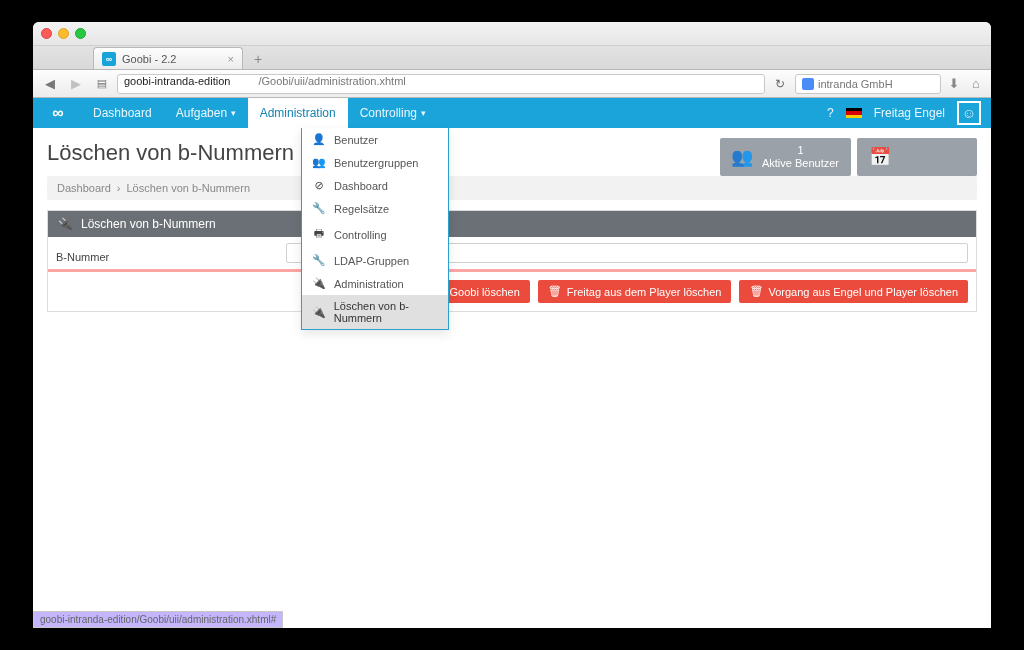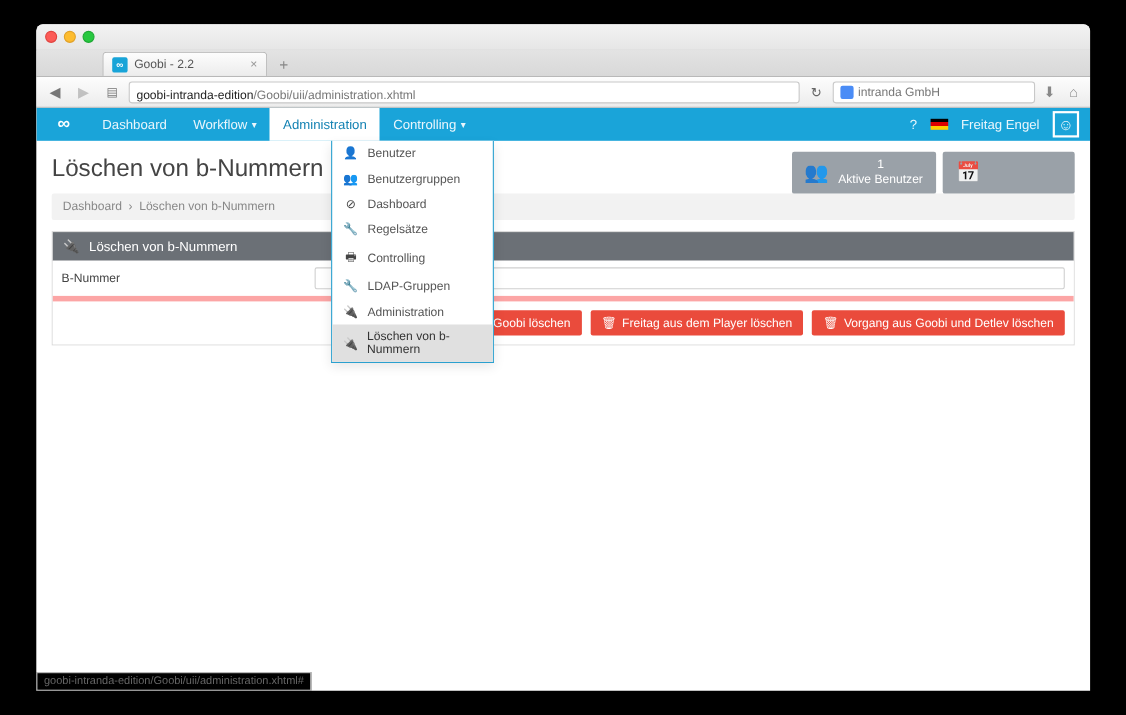--- a/index.html
+++ b/index.html
@@ -68,27 +68,27 @@
     padding: 0 6px; gap:4px;
   }
   .navbtn {
     width:22px; height:20px;
     display:flex; align-items:center; justify-content:center;
     color:#777; font-size:13px;
   }
   .urlfield {
     flex:1; height:20px;
     background:#fff; border:1px solid #c8c8c8; border-radius:3px;
-    display:flex; align-items:flex-end; padding:0 6px; font-size:11px; color:#777;
-    overflow:hidden; white-space:nowrap;
+    display:flex; align-items:flex-start; padding:0 6px; font-size:11px; color:#777;
+    overflow:hidden; white-space:nowrap;gap:28px;
   }
   .urlfield .host { color:#222; }
   .reload { width:22px; text-align:center; color:#666; }
   .searchfield {
-    width: 184px; height:20px;
+    width: 146px; height:20px;
     background:#fff; border:1px solid #c8c8c8; border-radius:3px;
     display:flex; align-items:center; padding:0 6px; font-size:11px; color:#777;
   }
   .searchfield .gicon {
     width:12px; height:12px; background:#4a8cf6; border-radius:2px; margin-right:4px;
   }
   .tbicon { width:18px; color:#888; text-align:center; font-size:13px;}
   
   .viewport { position:relative; height: calc(100% - 24px - 24px - 28px - 16px); overflow:hidden; }
   .topnav {
@@ -131,22 +131,22 @@
   }
   .breadcrumbs a { color:#888; text-decoration:none; }
   .panel { border:1px solid #dcdcdc; }
   .panel-head {
     background:#6b7076; color:#fff;
     display:flex; align-items:center; gap:8px;
     padding: 6px 10px; font-size:12px;
   }
   .panel-body { background:#fff; }
   .formrow {
-    display:flex; align-items:center;
-    border-bottom:5px solid #fca5a5; padding:6px 8px; font-size:11px;
+    display:flex; align-items:flex-end;
+    border-bottom:3px solid #fca5a5; padding:6px 8px; font-size:11px;
   }
   .formrow label { width:230px; color:#444; }
   .formrow input {
     flex:1; height:20px; border:1px solid #d0d0d0; border-radius:2px; padding:0 4px; font-size:11px;
   }
   .actions { display:flex; justify-content:flex-end; gap:8px; padding:8px; }
   .btn {
     background:#ea4b3c; color:#fff; border:none; border-radius:2px;
     padding:5px 10px; font-size:11px; display:flex; align-items:center; gap:5px;
     cursor:pointer;
@@ -162,21 +162,21 @@
   }
   .dropdown .mi {
     display:flex; align-items:center; gap:8px;
     padding:5px 10px; font-size:11px; color:#555;
   }
   .dropdown .mi.selected { background:#e0e0e0; color:#333; }
   .dropdown .mi .micon { width:14px; text-align:center; color:#444; font-size:11px; }
   
   .statusbar {
     position:absolute; left:0; bottom:0;
-    background:#000000; border:1px solid #c8c8c8;
+    background:#c4b5fd; border:1px solid #c8c8c8;
     padding:2px 6px; font-size:10px; color:#666;
   }
   .caret { font-size:9px; }
 </style>
 </head>
 <body>
 
 <div class="stage">
 
   <div class="titlebar">
@@ -212,21 +212,21 @@
   </div>
 
   <div class="viewport">
 
     <div class="topnav">
       <div class="brand">∞</div>
       <div class="navitem">
           <span>Dashboard</span>
         </div>
       <div class="navitem">
-          <span>Workflow</span> 
+          <span>Aufgaben</span> 
           <span class="caret">▾</span>
         </div>
       <div class="navitem active">
           <span>Administration</span>
         </div>
       <div class="navitem">
           <span>Controlling</span> 
           <span class="caret">▾</span>
         </div>
       <div class="spacer"></div>
@@ -309,21 +309,21 @@
             <button class="btn">
                 <span class="icon">🗑</span>
                 <span>Vorgang aus Goobi löschen</span>
               </button>
             <button class="btn">
                 <span class="icon">🗑</span>
                 <span>Freitag aus dem Player löschen</span>
               </button>
             <button class="btn">
                 <span class="icon">🗑</span>
-                <span>Vorgang aus Goobi und Detlev löschen</span>
+                <span>Vorgang aus Engel und Player löschen</span>
               </button>
           </div>
         </div>
       </div>
     </div>
 
   </div>
 
   <div class="statusbar">goobi-intranda-edition/Goobi/uii/administration.xhtml#</div>
 </div>

